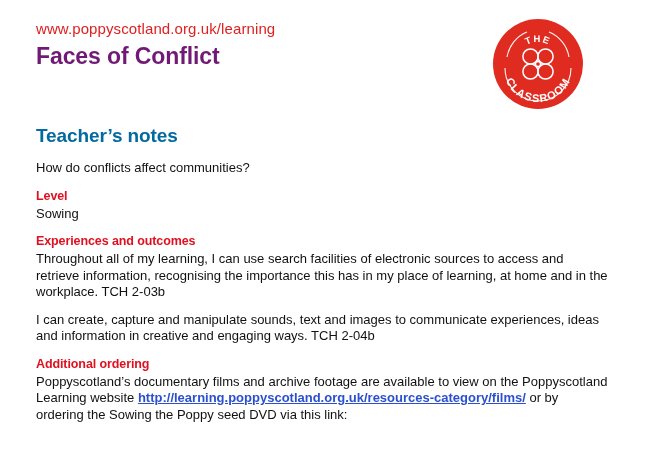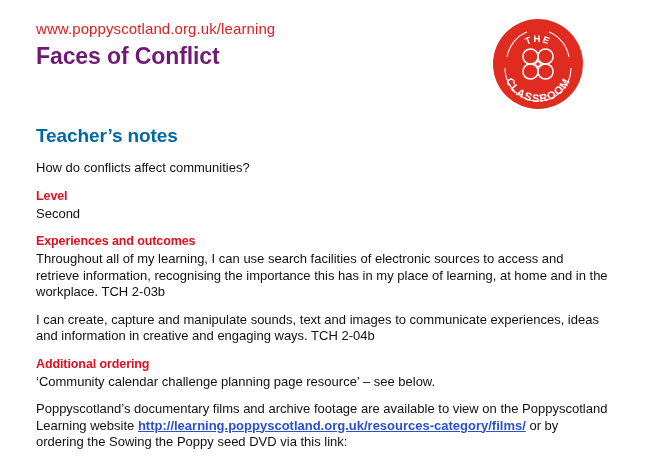--- a/index.html
+++ b/index.html
@@ -149,30 +149,29 @@
   <div class="content">
 
     <h2 class="section-title">Teacher’s notes</h2>
 
     <div class="block">
       <p class="body-text">How do conflicts affect communities?</p>
     </div>
 
     <div class="block">
       <h3 class="sub-head">Level</h3>
-      <p class="body-text">Second</p>
+      <p class="body-text">Sowing</p>
     </div>
 
     <div class="block">
       <h3 class="sub-head">Experiences and outcomes</h3>
       <p class="body-text tight">Throughout all of my learning, I can use search facilities of electronic sources to access and retrieve information, recognising the importance this has in my place of learning, at home and in the workplace. TCH 2-03b</p>
       <p class="body-text">I can create, capture and manipulate sounds, text and images to communicate experiences, ideas and information in creative and engaging ways. TCH 2-04b</p>
     </div>
 
     <div class="block">
       <h3 class="sub-head">Additional ordering</h3>
-      <p class="body-text tight">‘Community calendar challenge planning page resource’ – see below.</p>
       <p class="body-text"><span>Poppyscotland’s documentary films and archive footage are available to view on the Poppyscotland Learning website  </span><a class="ext-link" href="#">http://learning.poppyscotland.org.uk/resources-category/films/</a><span> or by ordering the Sowing the Poppy seed DVD via this link:</span></p>
 
     </div>
 
   </div>
 </div>
 
 </body></html>

